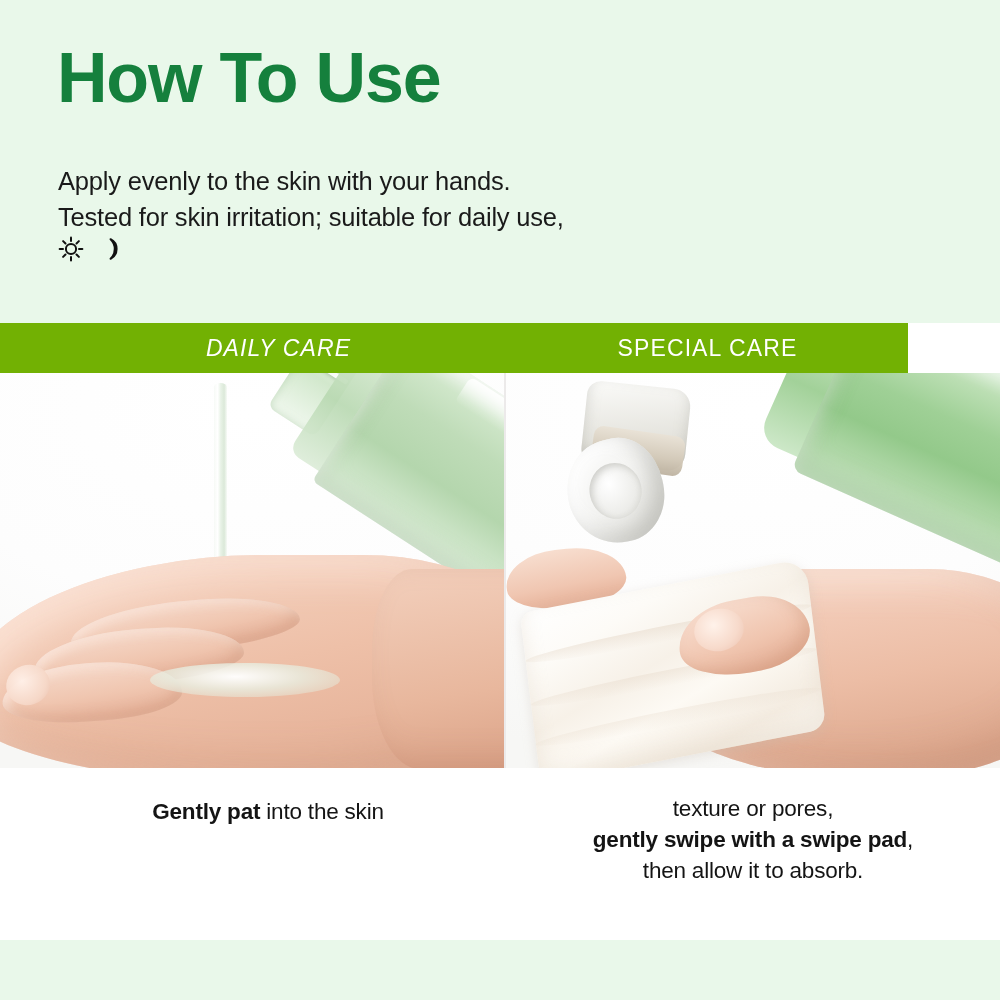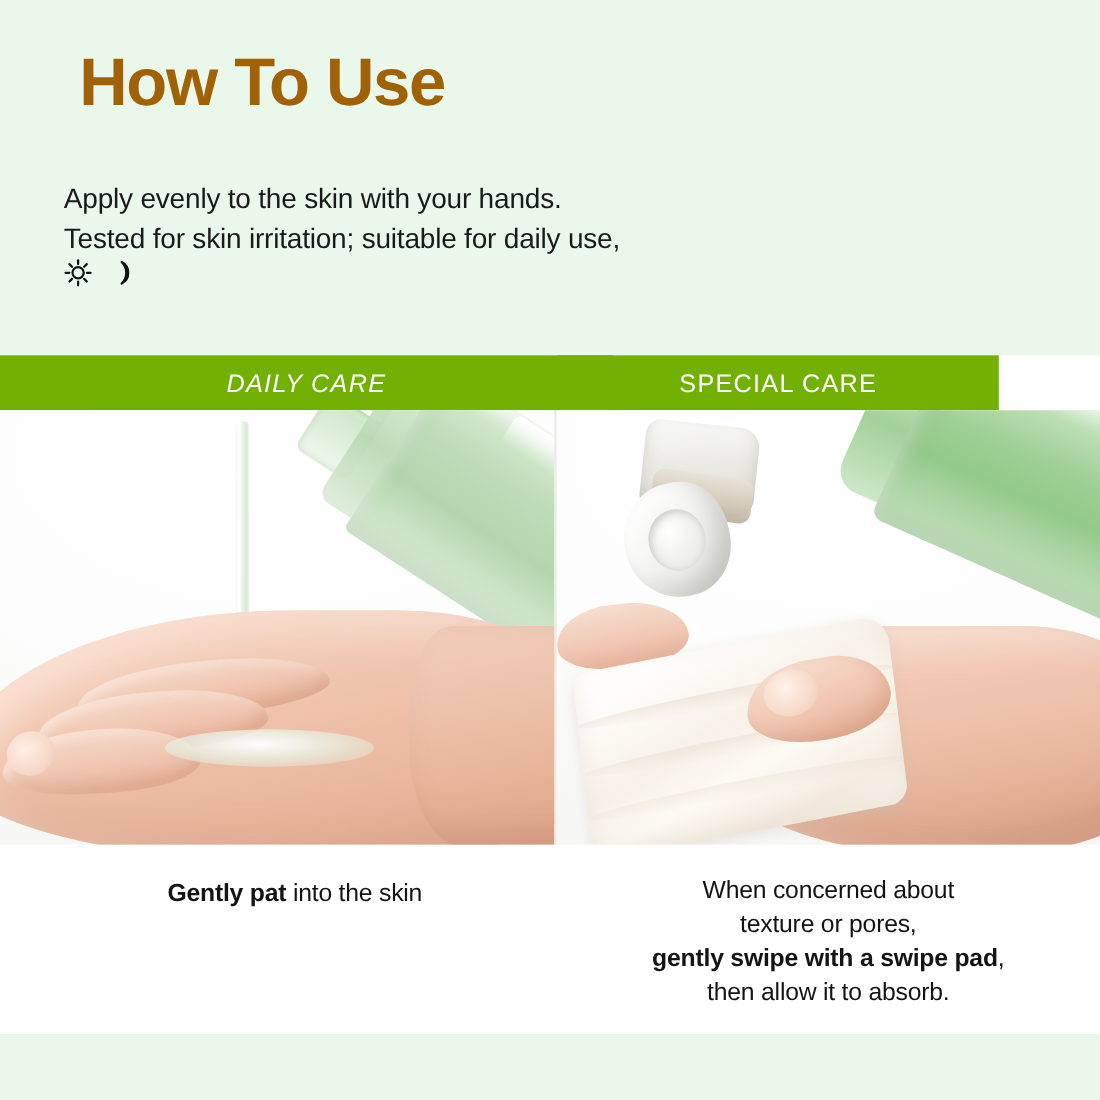--- a/index.html
+++ b/index.html
@@ -23,26 +23,26 @@
   
   .header-band {
     position: absolute;
     left: 0; top: 0;
     width: 1000px;
     height: 323px;
     background: #e9f8ea;
   }
   .page-title {
     position: absolute;
-    left: 72px;
+    left: 57px;
     top: 42px;
-    font-size: 61px;
+    font-size: 70px;
     font-weight: bold;
     letter-spacing: -1.2px;
-    color: #a16207;
+    color: #15803d;
     line-height: 1.05;
     white-space: nowrap;
   }
   .intro {
     position: absolute;
     left: 58px;
     top: 163px;
     font-size: 25.5px;
     color: #1a1a1a;
     line-height: 36px;
@@ -515,21 +515,20 @@
   </div>
 
   <div class="panel-divider"></div>
 
   <div class="captions">
     <div class="caption caption-left">
       <span class="cap-line"><span class="cap-bold">Gently pat</span><span> into the skin</span></span>
     </div>
 
     <div class="caption caption-right">
-      <span class="cap-line">When concerned about</span>
       <span class="cap-line">texture or pores,</span>
       <span class="cap-line"><span class="cap-bold">gently swipe with a swipe pad</span><span>,</span></span>
       <span class="cap-line">then allow it to absorb.</span>
     </div>
   </div>
 
   <div class="footer-band"></div>
 </div>
 
 </body></html>

